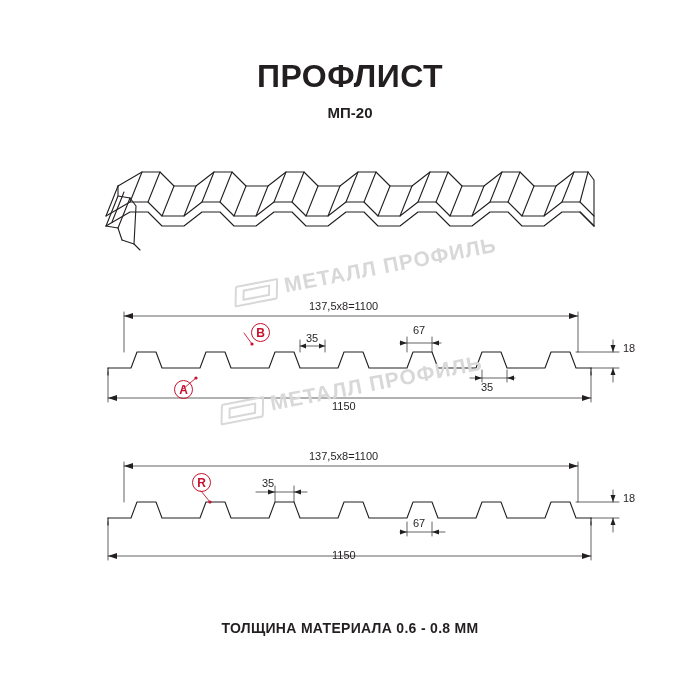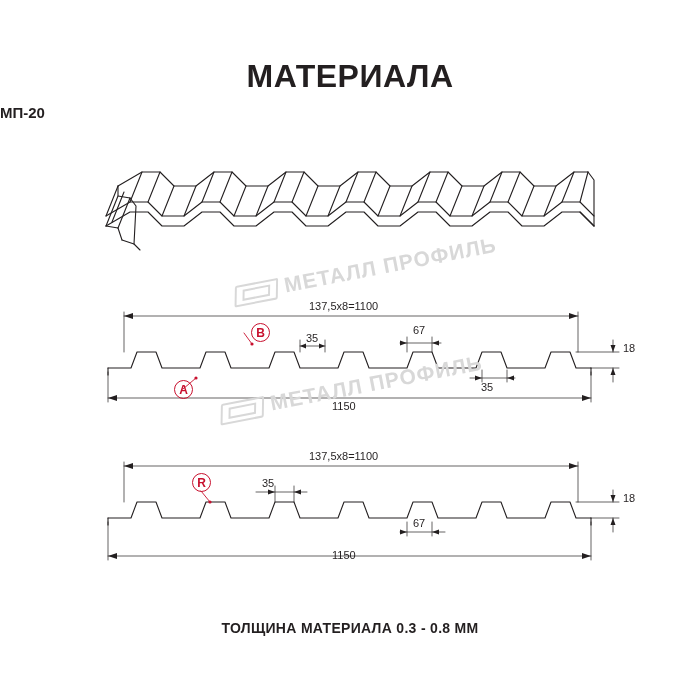--- a/index.html
+++ b/index.html
@@ -30,20 +30,21 @@
     font-size: 32px;
     font-weight: bold;
     letter-spacing: 0.5px;
     color: #231f20;
   }
   .subtitle {
     position: absolute;
     top: 104px;
     left: 0;
     width: 700px;
+    text-align: center;
     font-size: 15px;
     font-weight: bold;
     color: #231f20;
   }
   .footnote {
     position: absolute;
     top: 620px;
     left: 0;
     width: 700px;
     text-align: center;
@@ -113,21 +114,21 @@
     border: 1.3px solid #c8102e;
     border-radius: 50%;
     box-sizing: border-box;
   }
 </style>
 </head>
 <body>
 
 <div class="page">
 
-  <div class="title">МАТЕРИАЛА</div>
+  <div class="title">ПРОФЛИСТ</div>
   <div class="subtitle">МП-20</div>
 
   <svg class="svg-layer" width="700" height="700" viewBox="0 0 700 700">
     <g fill="none" stroke="#231f20" stroke-width="1.1" stroke-linejoin="round" stroke-linecap="round">
 
       <g>
 
         <path d="M118,186 L142,172 L160,172 L174,186 L196,186 L214,172 L232,172 L246,186 L268,186
                  L286,172 L304,172 L318,186 L340,186 L358,172 L376,172 L390,186 L412,186
                  L430,172 L448,172 L462,186 L484,186 L502,172 L520,172 L534,186 L556,186
@@ -320,14 +321,14 @@
   <div class="dim-label" style="top:450px; left:309px;">137,5х8=1100</div>
   <div class="dim-label" style="top:549px; left:332px;">1150</div>
   <div class="dim-label" style="top:477px; left:262px;">35</div>
   <div class="dim-label" style="top:517px; left:413px;">67</div>
   <div class="dim-label" style="top:492px; left:623px;">18</div>
 
   <div class="callout" style="top:380px; left:174px;">A</div>
   <div class="callout" style="top:323px; left:251px;">B</div>
   <div class="callout" style="top:473px; left:192px;">R</div>
 
-  <div class="footnote">ТОЛЩИНА МАТЕРИАЛА 0.3 - 0.8 ММ</div>
+  <div class="footnote">ТОЛЩИНА МАТЕРИАЛА 0.6 - 0.8 ММ</div>
 </div>
 
 </body></html>

